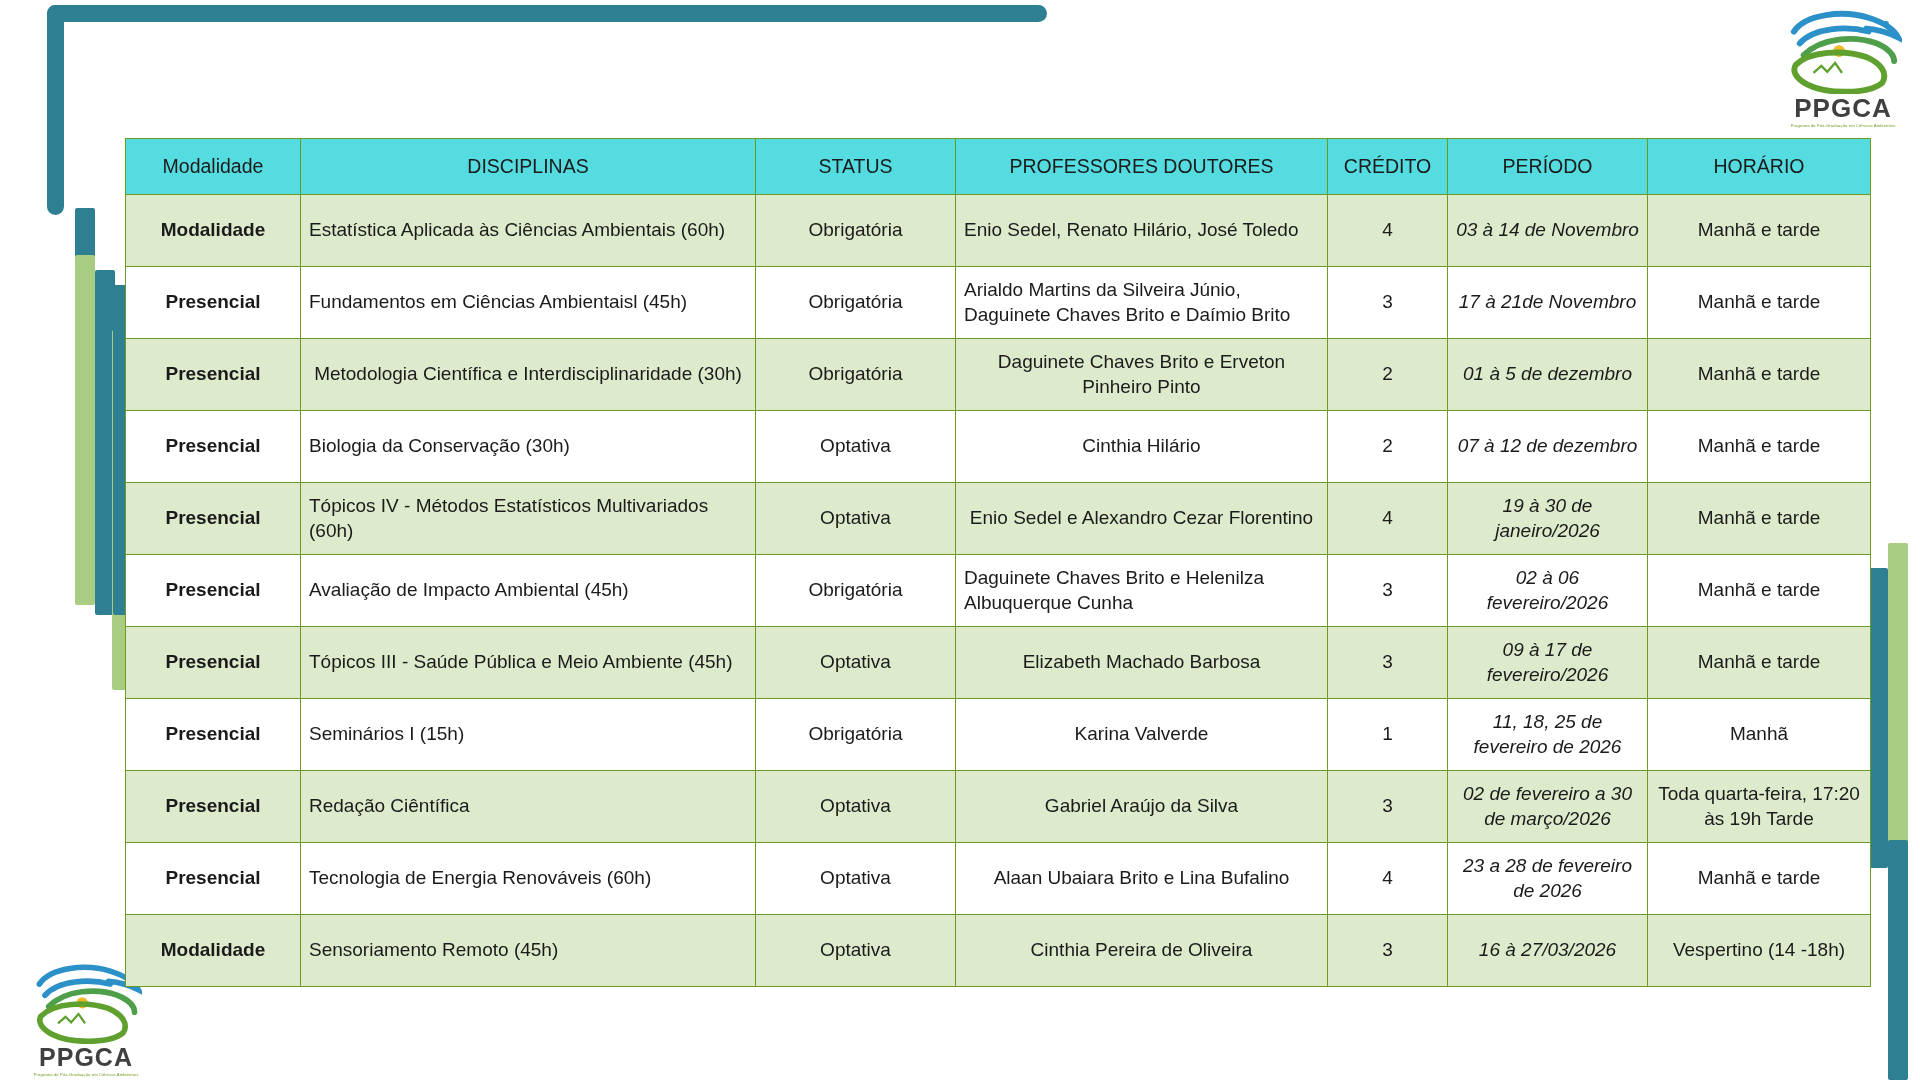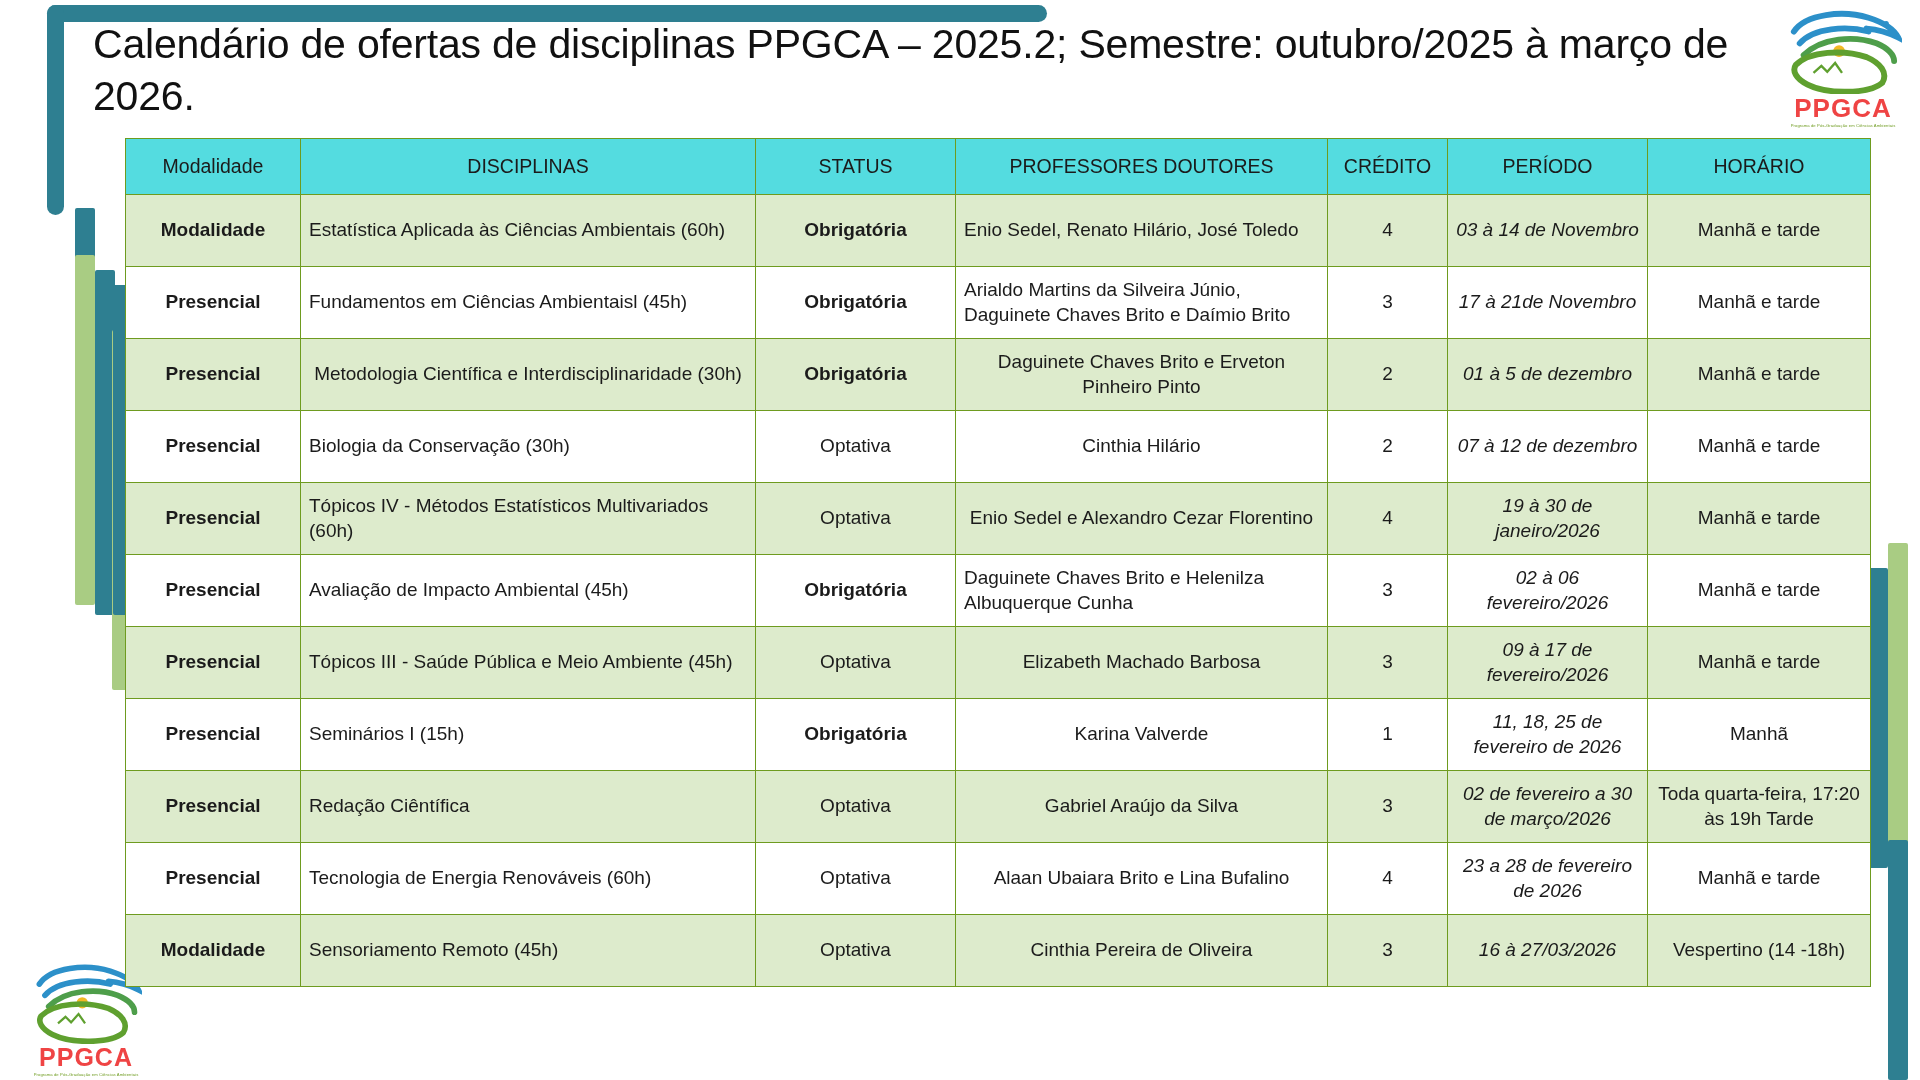--- a/index.html
+++ b/index.html
@@ -75,21 +75,21 @@
   .logo-bottom {
     position: absolute;
     left: 30px; bottom: 4px;
     width: 112px; height: 118px;
   }
   .logo svg { display: block; width: 100%; height: auto; }
   .logo-word {
     text-align: center;
     font-family: "Liberation Sans", sans-serif;
     font-weight: 700;
-    color: #ef4444;
+    color: #404040;
     letter-spacing: 1px;
   }
   .logo-top .logo-word   { font-size: 26px; line-height: 1; margin-top: 1px; }
   .logo-bottom .logo-word{ font-size: 25px; line-height: 1; margin-top: 1px; }
   .logo-sub {
     text-align: center;
     font-size: 4.4px;
     color: #6E9B1F;
     letter-spacing: 0.1px;
     margin-top: 2px;
@@ -126,21 +126,21 @@
   }
   tbody tr.shade td { background: #DDEBCC; }
   tbody tr.plain td { background: #FFFFFF; }
 
   tbody td { height: 72px; }
 
   td.c-mod    { text-align: center; font-weight: 700; }
   td.c-disc   { text-align: left; }
   td.c-disc.center { text-align: center; }
   td.c-status { text-align: center; }
-  td.c-status.bold { font-weight: 700; }
+  td.c-status.bold { font-weight: 400; }
   td.c-cred   { text-align: center; }
   td.c-per    { text-align: center; font-style: italic; }
   td.c-hor    { text-align: center; }
 
   
   col.w-mod    { width: 175px; }
   col.w-disc   { width: 455px; }
   col.w-status { width: 200px; }
   col.w-prof   { width: 372px; }
   col.w-cred   { width: 120px; }
@@ -160,21 +160,20 @@
   <div class="deco deco-teal  bar-a"></div>
   <div class="deco deco-green bar-c"></div>
   <div class="deco deco-teal  bar-b"></div>
   <div class="deco deco-green bar-d"></div>
   <div class="deco deco-teal  bar-e"></div>
 
   <div class="deco deco-teal  bar-r1"></div>
   <div class="deco deco-green bar-r2"></div>
   <div class="deco deco-teal  bar-r3"></div>
 
-  <div class="title">Calendário de ofertas de disciplinas PPGCA – 2025.2; Semestre: outubro/2025 à março de 2026.</div>
 
   <div class="logo logo-top">
     <svg viewBox="0 0 120 92">
       <path d="M10 28 C22 10, 60 6, 86 14 C102 19, 112 26, 116 34 C108 30, 96 26, 84 25" fill="none" stroke="#2C90C9" stroke-width="6" stroke-linecap="round"></path>
       <path d="M16 40 C30 24, 64 22, 86 28" fill="none" stroke="#2C90C9" stroke-width="6" stroke-linecap="round"></path>
       <circle cx="104" cy="20" r="2.6" fill="#2C90C9"></circle>
       <path d="M20 52 C38 34, 72 32, 94 40 C106 45, 112 52, 112 58" fill="none" stroke="#4E9E4A" stroke-width="6" stroke-linecap="round"></path>
       <circle cx="56" cy="48" r="6" fill="#F2B824"></circle>
       <path d="M12 62 C26 48, 60 46, 84 54 C98 60, 106 70, 100 80 C86 92, 44 92, 24 82 C12 76, 8 68, 12 62 Z" fill="none" stroke="#5FA02F" stroke-width="6" stroke-linejoin="round"></path>
       <path d="M30 70 l8 -7 l6 6 l8 -9 l7 10" fill="none" stroke="#5FA02F" stroke-width="2.4"></path>

